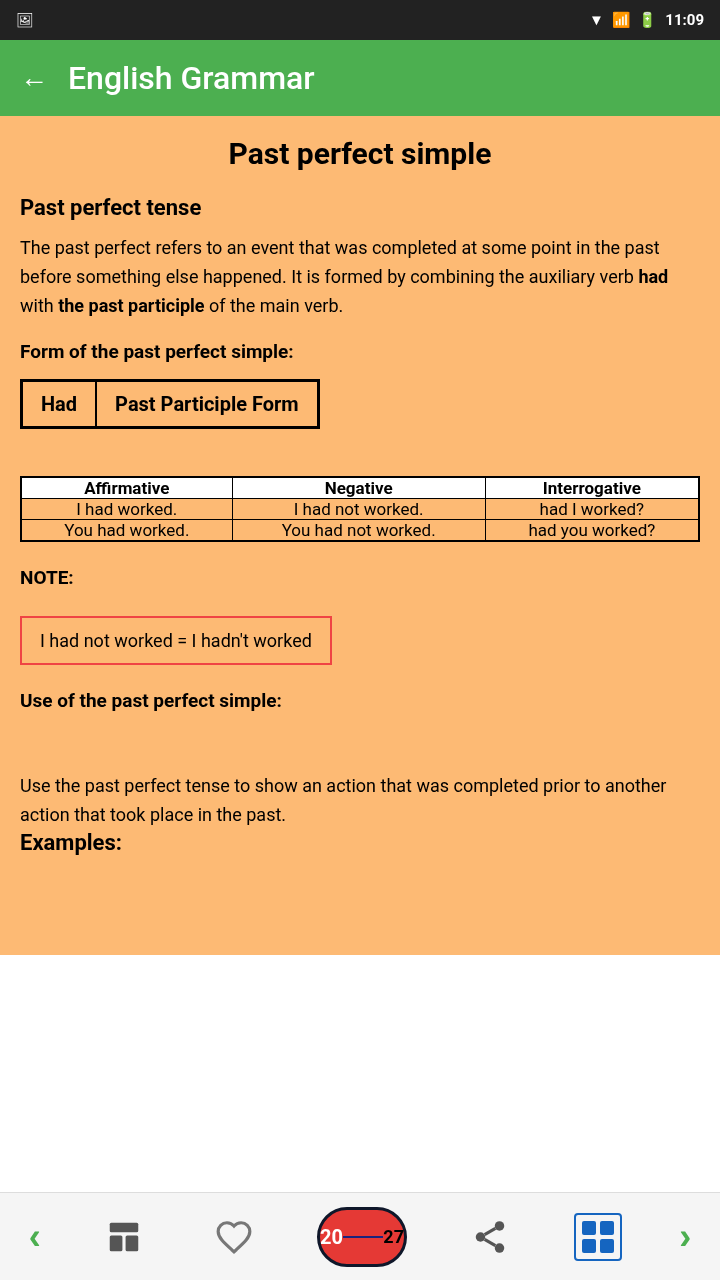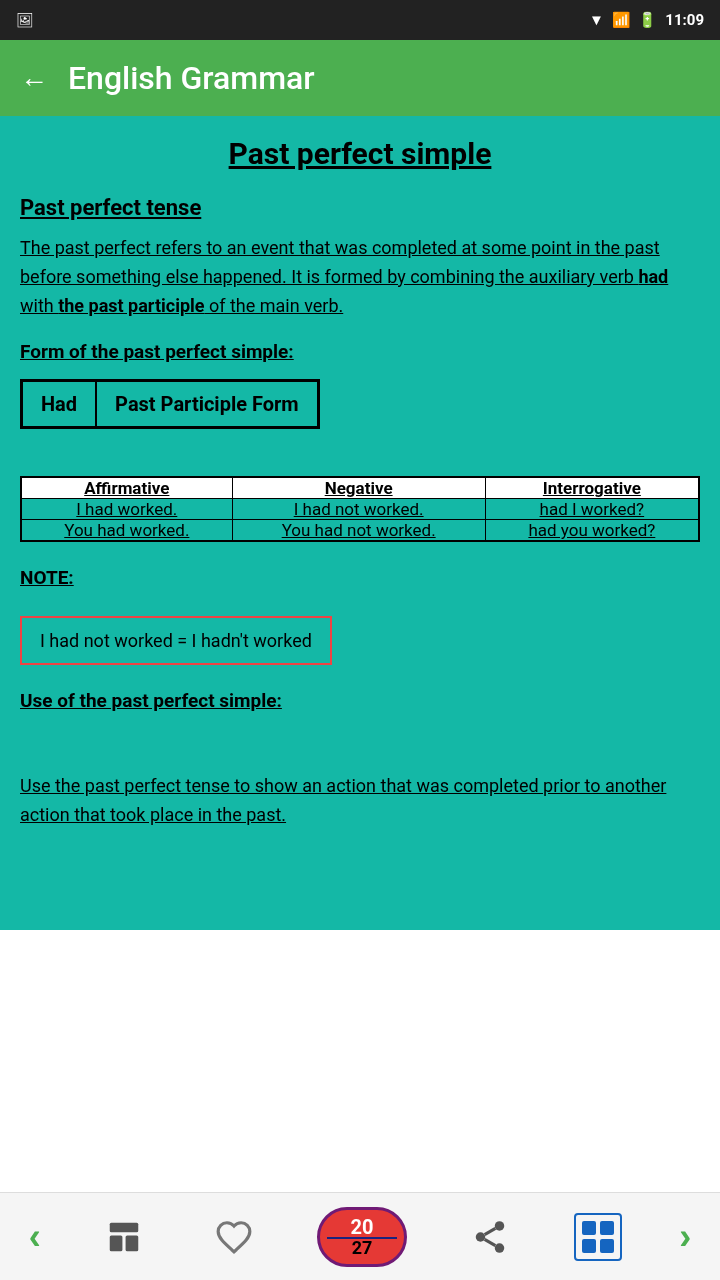--- a/index.html
+++ b/index.html
@@ -45,22 +45,21 @@
     }
     .toolbar-title {
       color: #fff;
       font-size: 32px;
       font-weight: 500;
     }
 
     
     .content {
       padding: 20px 20px 100px 20px;
-      background: #14b8a6;
-      text-decoration: underline;
+      background: #fdba74;
     }
     .page-title {
       font-size: 30px;
       font-weight: bold;
       text-align: center;
       margin-bottom: 24px;
       color: #000;
     }
     .section-heading {
       font-size: 22px;
@@ -189,25 +188,24 @@
       justify-content: center;
     }
 
     
     .score-badge {
       background: #e53935;
       border-radius: 50px;
       width: 90px;
       height: 60px;
       display: flex;
-      flex-direction: column;
       align-items: center;
       justify-content: center;
       position: relative;
-      border: 3px solid #701a75;
+      border: 3px solid #0f172a;
     }
     .score-top {
       font-size: 20px;
       font-weight: bold;
       color: #fff;
       line-height: 1;
     }
     .score-divider {
       width: 70px;
       height: 2px;
@@ -298,20 +296,21 @@
   <p class="note-label">NOTE:</p>
 
   <div class="note-box">
     <div class="note-row">I had not worked = I hadn't worked</div>
   </div>
 
   <p class="use-heading">Use of the past perfect simple:</p>
 
   <p class="use-description">Use the past perfect tense to show an action that was completed prior to another action that took place in the past.</p>
 
+  <p class="examples-label">Examples:</p>
 </div>
 
 <div class="bottom-nav">
   <button class="nav-btn">
     <span class="nav-arrow">‹</span>
   </button>
 
   <button class="nav-btn">
     <div class="nav-icon-wrap">
       <svg width="38" height="38" viewBox="0 0 24 24" fill="#555" xmlns="http://www.w3.org/2000/svg">

